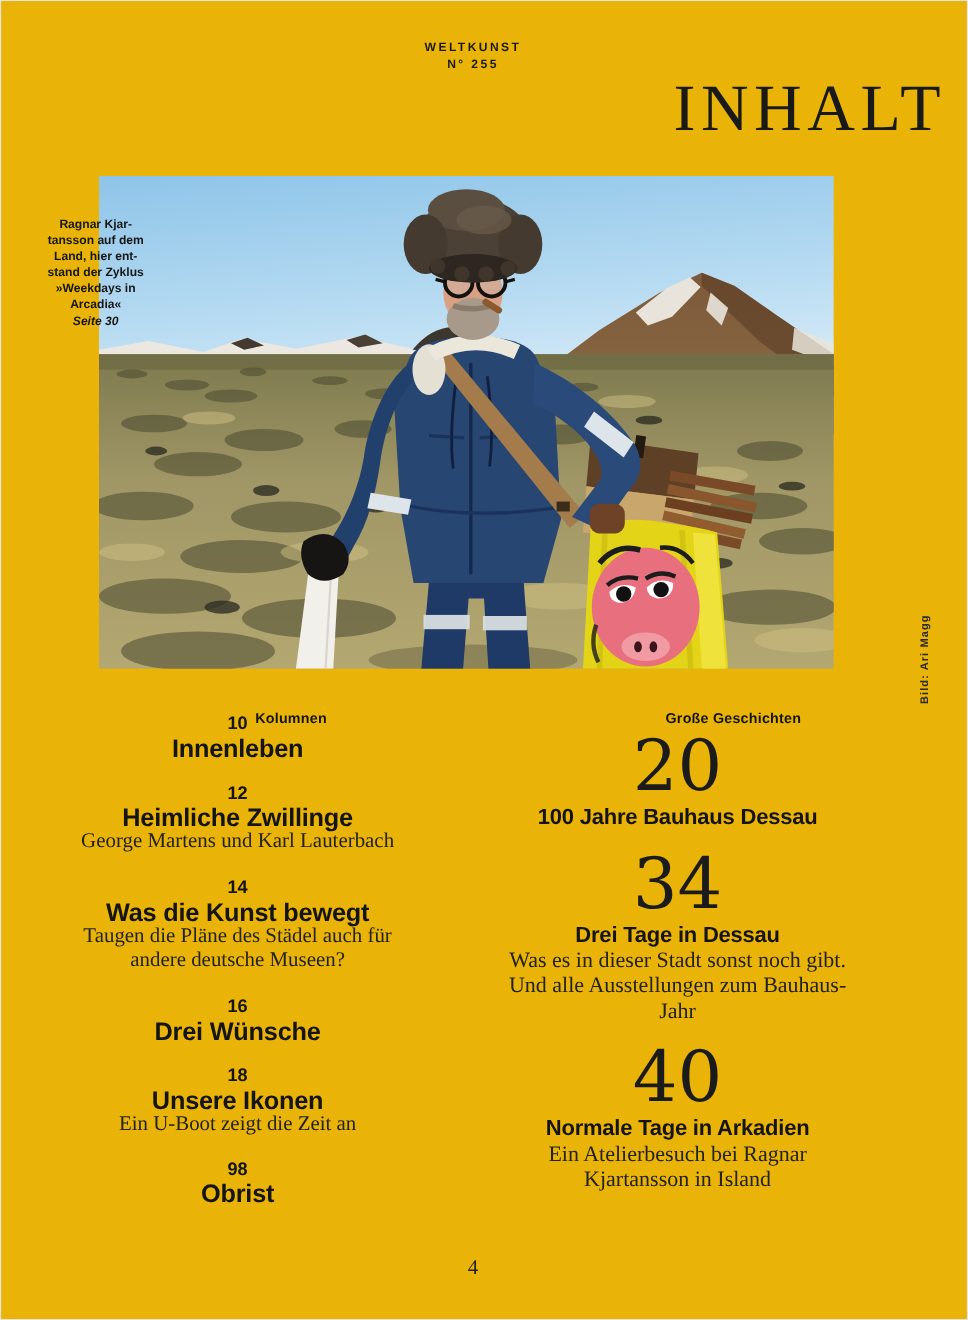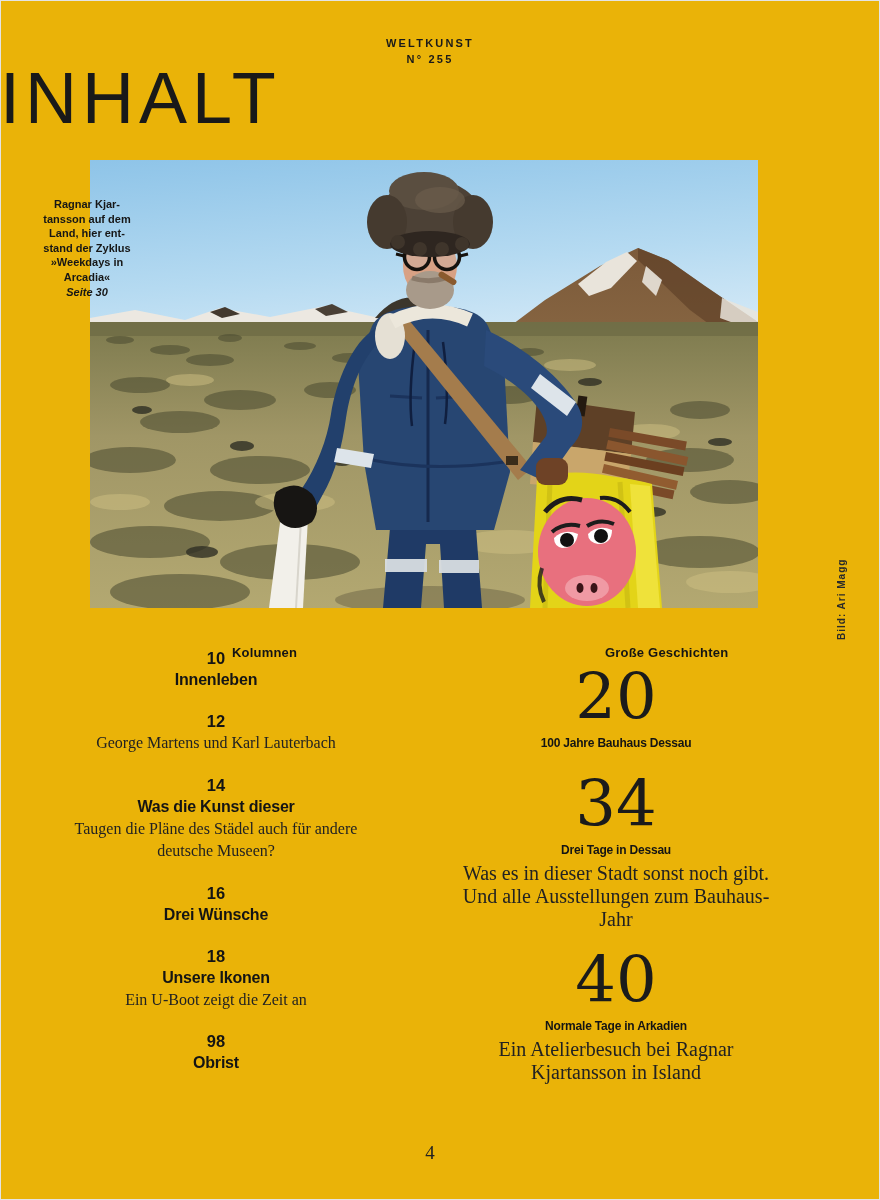--- a/index.html
+++ b/index.html
@@ -5,22 +5,22 @@
   html,body{margin:0;padding:0;background:#fff;}
   .page{position:relative;width:880px;height:1200px;background:#eab308;overflow:hidden;
         box-shadow:inset 0 0 0 1px #e4e4e4;font-family:"Liberation Sans",sans-serif;color:#111;}
 
   
   .masthead{position:absolute;left:0;top:37;width:860px;text-align:center;
             font-size:11px;font-weight:bold;letter-spacing:2.2px;color:#1a1a1a;}
   .masthead{top:37px;}
   .issue{position:absolute;left:0;top:53px;width:860px;text-align:center;
          font-size:11px;font-weight:bold;letter-spacing:2.2px;color:#1a1a1a;}
-  .pagetitle{position:absolute;left:0;top:58px;width:860px;text-align:left;
-             font-family:Liberation Sans, sans-serif;font-size:72px;line-height:80px;
+  .pagetitle{position:absolute;left:0;top:58px;width:860px;text-align:right;
+             font-family:Liberation Serif, serif;font-size:60px;line-height:80px;
              letter-spacing:5px;color:#191919;}
 
   
   .photo{position:absolute;left:90px;top:160px;width:668px;height:448px;}
   .caption{position:absolute;left:28px;top:197px;width:118px;text-align:center;
            font-size:11px;font-weight:bold;line-height:14.6px;color:#161616;}
   .caption .seite{font-style:italic;}
   .credit{position:absolute;left:836px;top:560px;height:80px;
           writing-mode:vertical-rl;transform:rotate(180deg);
           font-size:10px;font-weight:bold;letter-spacing:1px;color:#2a2a2a;white-space:nowrap;}
@@ -29,23 +29,23 @@
   .colheader{position:absolute;font-size:13px;font-weight:bold;letter-spacing:.2px;color:#141414;padding-left:42px;}
   .colheader.left{left:190px;top:645px;}
   .colheader.right{left:563px;top:645px;}
   .toccol{position:absolute;text-align:center;}
   .toccol.left{left:66px;top:648px;width:300px;}
   .toccol.right{left:456px;top:666px;width:320px;}
   .entry{margin-bottom:20px;}
   .toccol.right .entry{margin-bottom:18px;}
   .num{font-size:16.5px;font-weight:bold;line-height:21px;color:#141414;}
   .bignum{font-family:"DejaVu Serif",serif;font-size:64px;line-height:62px;color:#1b1b1b;margin-bottom:4px;}
-  .etitle{font-size:16px;font-weight:bold;line-height:22px;letter-spacing:-.2px;color:#141414;}
-  .toccol.right .etitle{font-size:12px;line-height:23px;}
-  .edesc{font-family:"Liberation Serif","DejaVu Serif",serif;font-size:16px;line-height:22.5px;color:#222;}
+  .etitle{font-size:23px;font-weight:bold;line-height:22px;letter-spacing:-.2px;color:#141414;}
+  .toccol.right .etitle{font-size:20px;line-height:23px;}
+  .edesc{font-family:"Liberation Serif","DejaVu Serif",serif;font-size:19px;line-height:22.5px;color:#222;}
   .toccol.right .edesc{font-size:20px;line-height:23px;}
 
   .folio{position:absolute;left:0;top:1142px;width:860px;text-align:center;
          font-family:"Liberation Serif",serif;font-size:19px;color:#222;}
 </style>
 </head>
 <body>
 
 <div class="page">
 
@@ -235,25 +235,26 @@
   <div class="colheader left">Kolumnen</div>
   <div class="colheader right">Große Geschichten</div>
 
   <div class="toccol left">
       <div class="entry">
         <div class="num">10</div>
         <div class="etitle">Innenleben</div>
       </div>
       <div class="entry">
         <div class="num">12</div>
+        <div class="etitle">Heimliche Zwillinge</div>
         <div class="edesc">George Martens und Karl Lauterbach</div>
       </div>
       <div class="entry">
         <div class="num">14</div>
-        <div class="etitle">Was die Kunst dieser</div>
+        <div class="etitle">Was die Kunst bewegt</div>
         <div class="edesc">Taugen die Pläne des Städel auch für andere deutsche Museen?</div>
       </div>
       <div class="entry">
         <div class="num">16</div>
         <div class="etitle">Drei Wünsche</div>
       </div>
       <div class="entry">
         <div class="num">18</div>
         <div class="etitle">Unsere Ikonen</div>
         <div class="edesc">Ein U-Boot zeigt die Zeit an</div>

